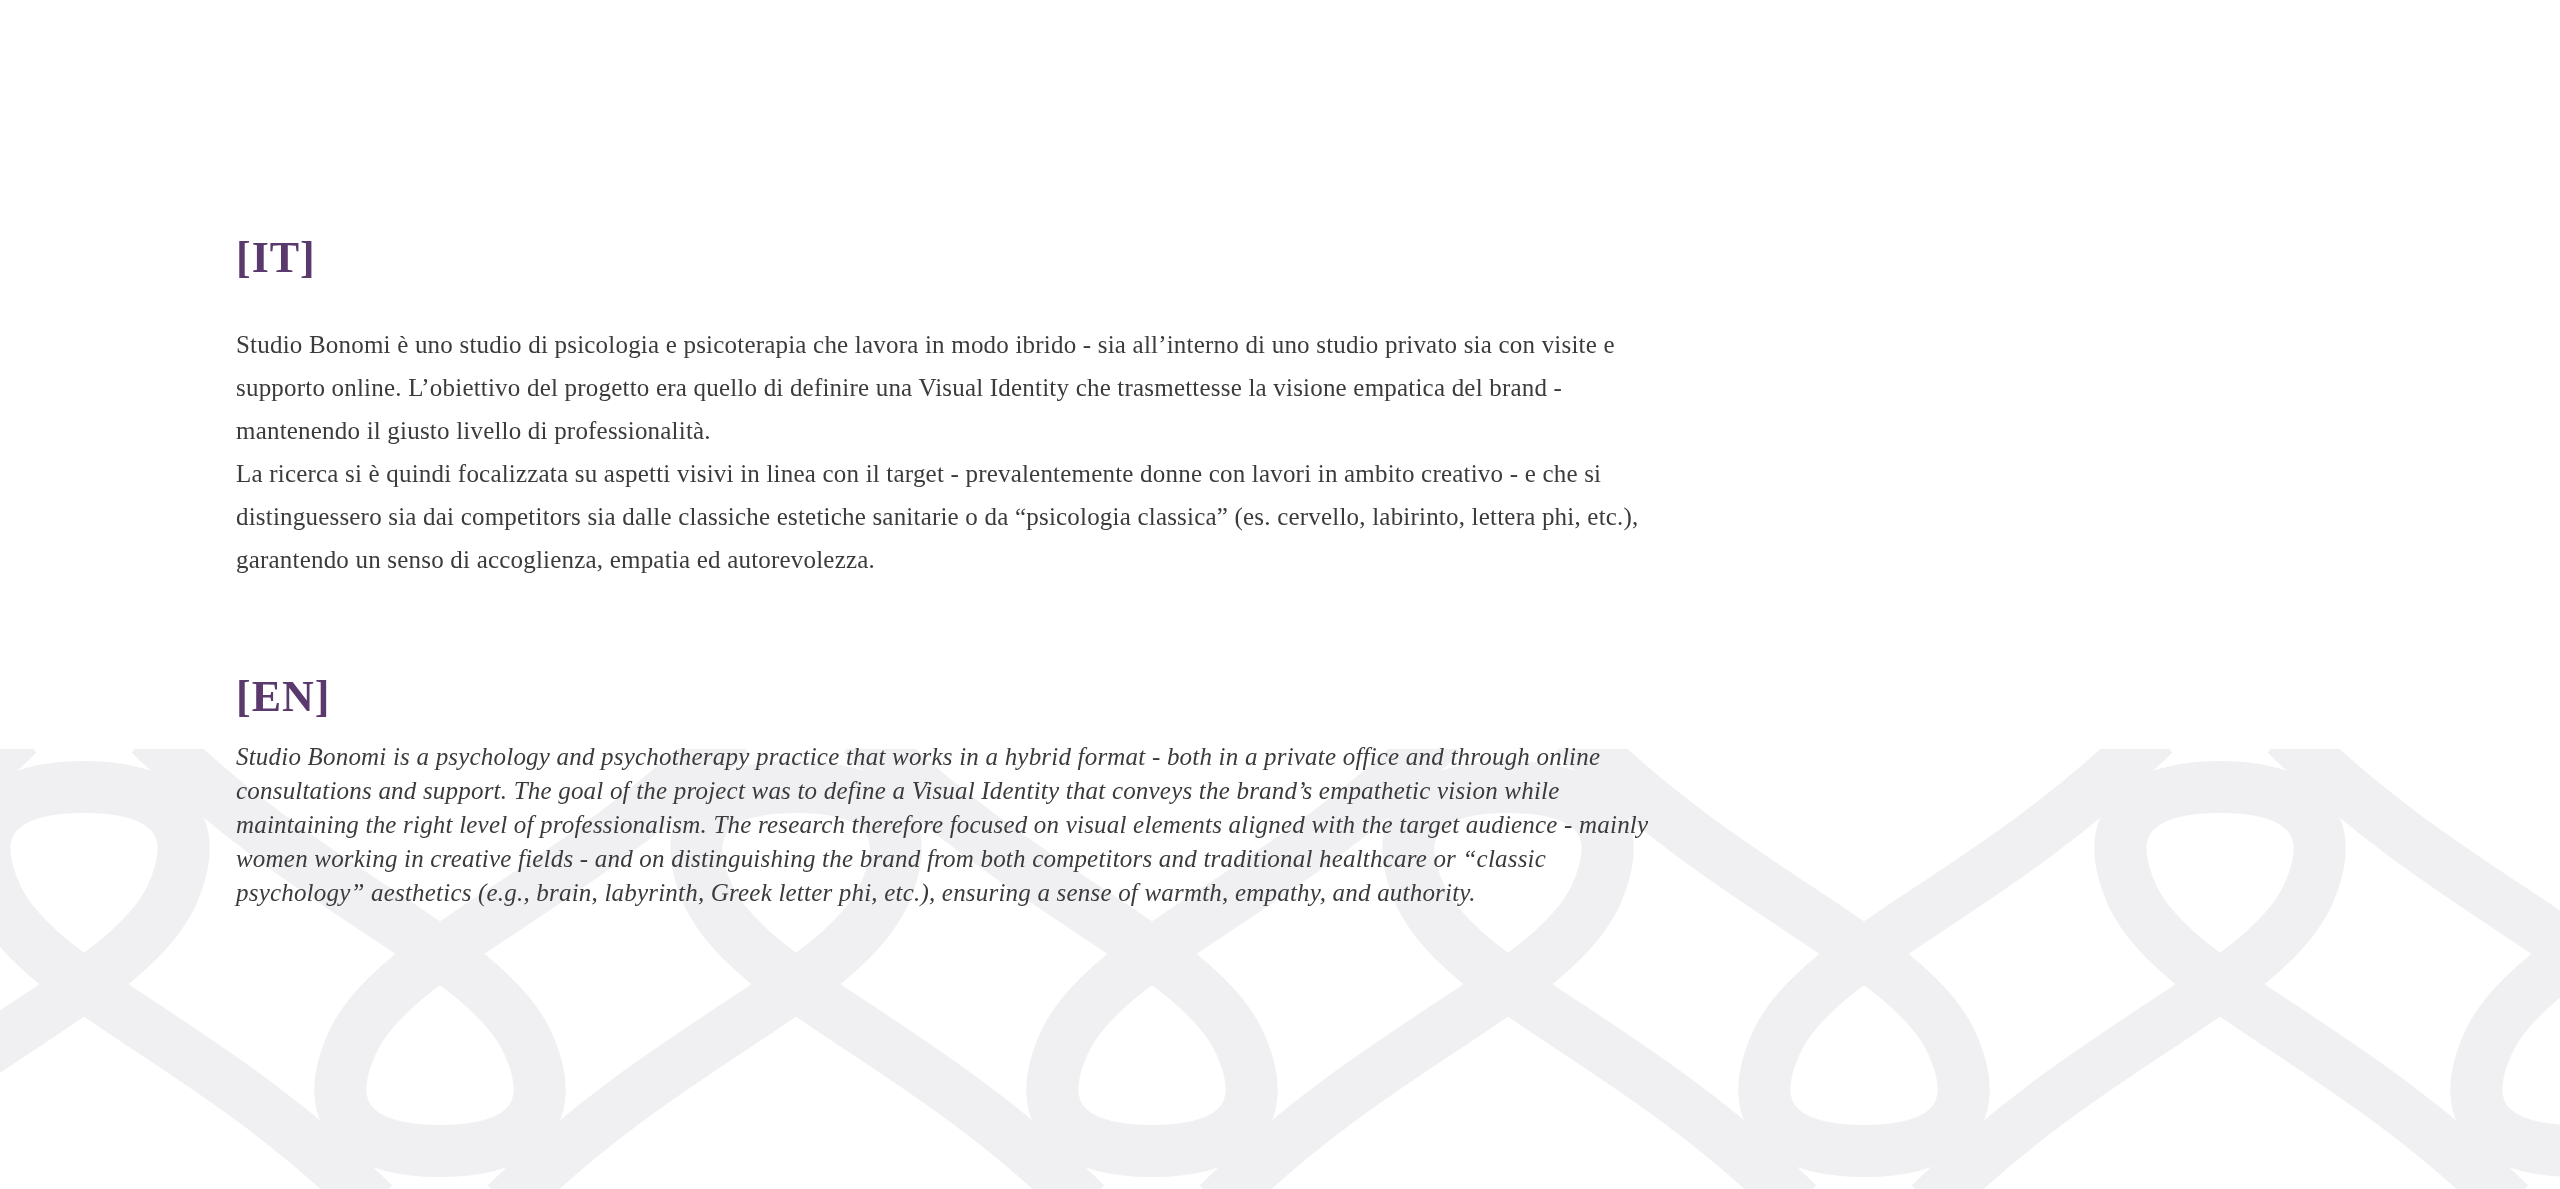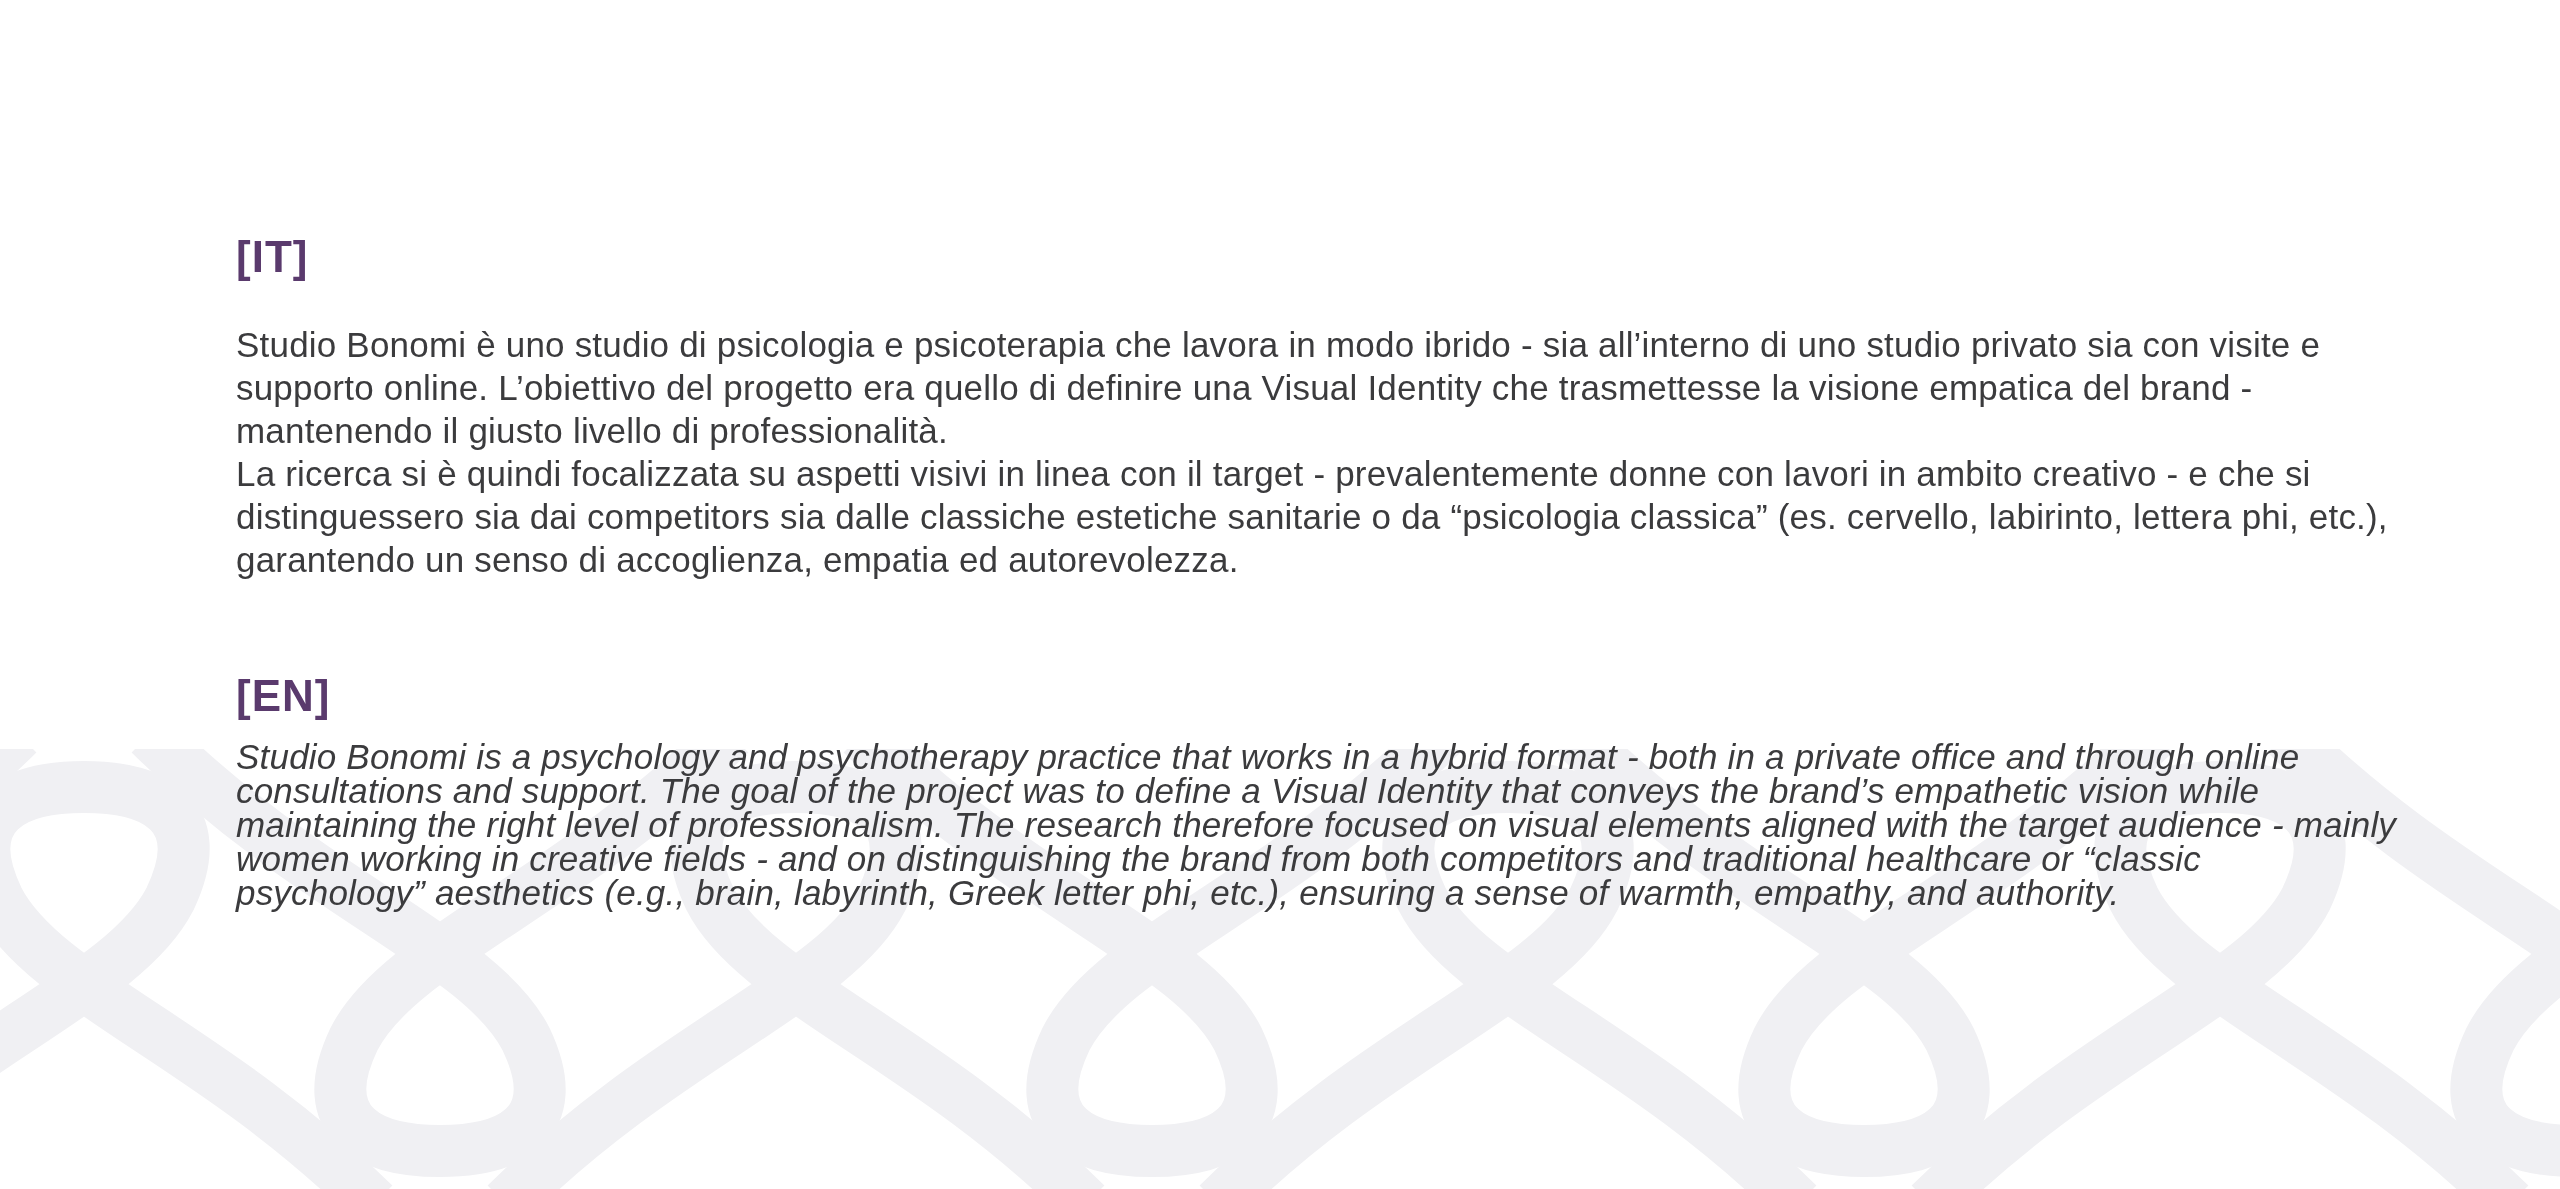--- a/index.html
+++ b/index.html
@@ -6,21 +6,21 @@
     margin: 0;
     padding: 0;
     background: #ffffff;
   }
   .page {
     position: relative;
     width: 2560px;
     height: 1189px;
     background: #ffffff;
     overflow: hidden;
-    font-family: Liberation Sans, sans-serif;
+    font-family: Liberation Serif, serif;
   }
   .watermark {
     position: absolute;
     left: 0;
     bottom: 0;
     width: 2560px;
     height: 440px;
     display: block;
   }
   .content {
@@ -41,21 +41,21 @@
   }
   .heading-it { top: 232px; }
   .heading-en { top: 671px; }
   .body-paragraph {
     position: absolute;
     left: 236px;
     margin: 0;
     width: 2210px;
     white-space: pre-line;
     color: #3b3b3d;
-    font-size: 35px;
+    font-size: 25px;
     letter-spacing: 0.2px;
   }
   .para-it {
     top: 323px;
     line-height: 43px;
   }
   .para-en {
     top: 740px;
     line-height: 34px;
     font-style: italic;

